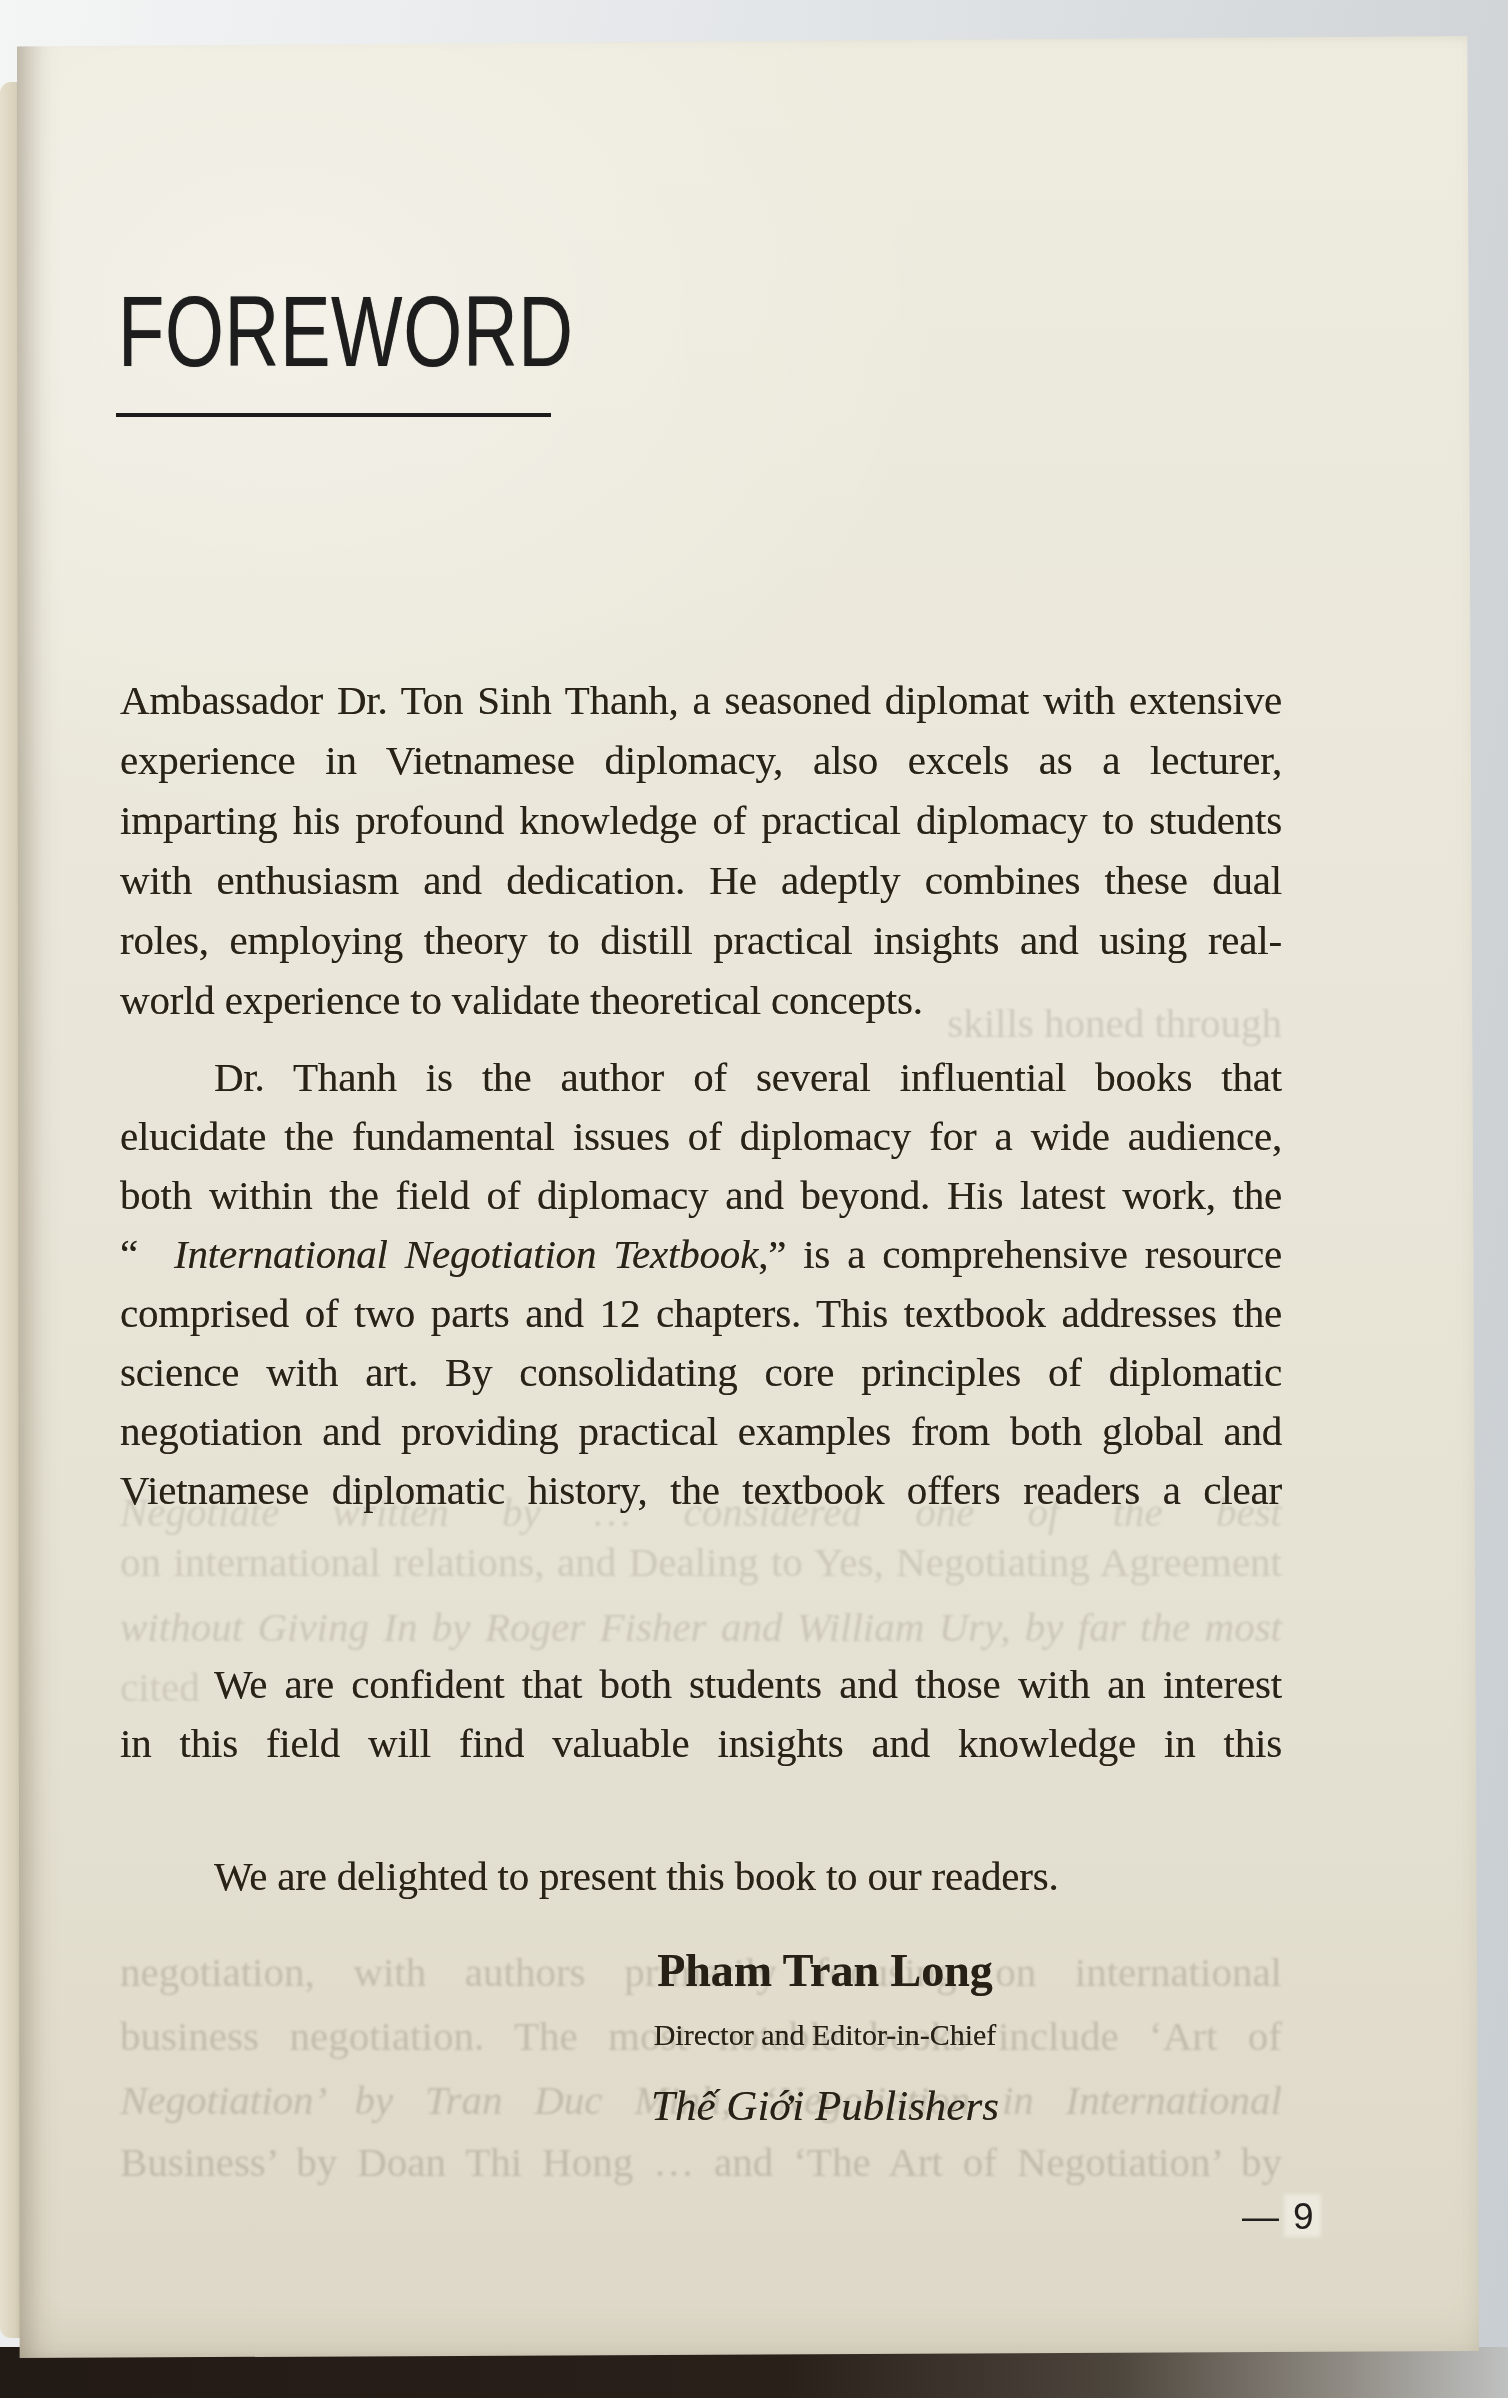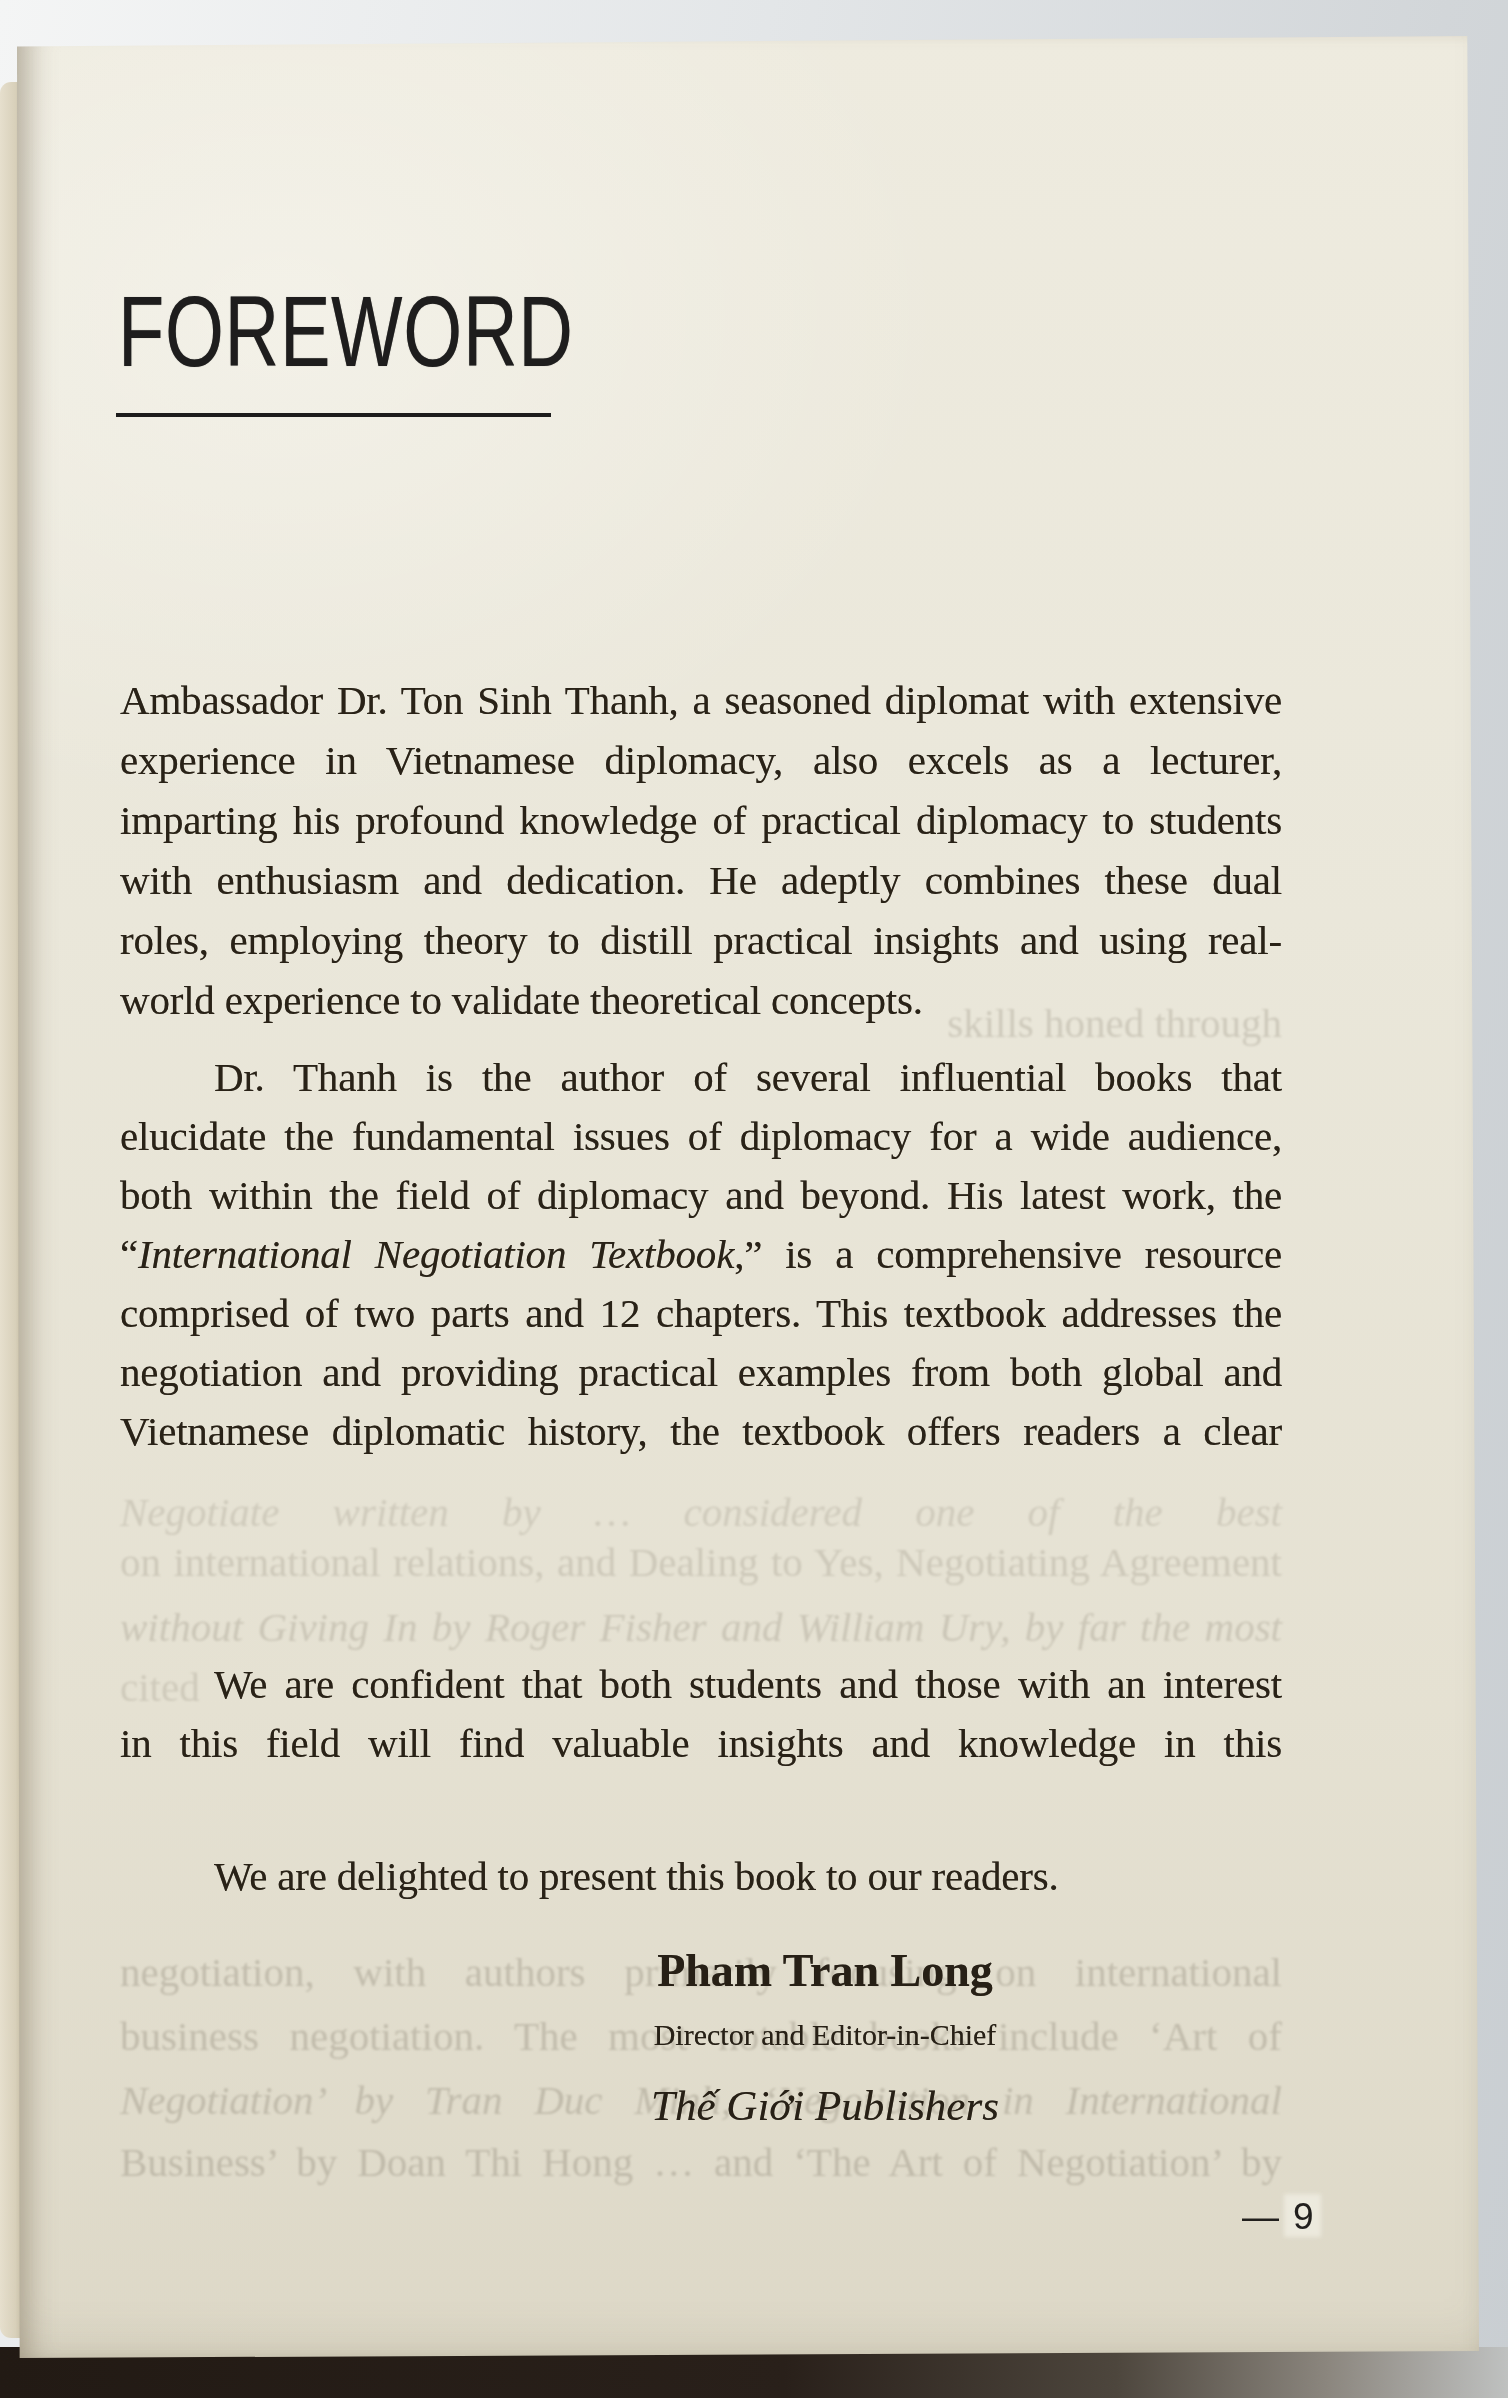--- a/index.html
+++ b/index.html
@@ -27,21 +27,21 @@
   .rule{position:absolute;left:99px;top:377px;width:435px;height:3.7px;background:#1d1c1c;}
   .p{position:absolute;left:103px;width:1162px;color:#292217;font-size:41px;
     letter-spacing:-0.2px;text-shadow:0 0 0.6px rgba(41,34,23,0.55);}
   .p1{top:634px;line-height:60px;}
   .p2{top:1004px;line-height:59px;}
   .p3{top:1611px;line-height:59px;}
   .p4{top:1803px;line-height:59px;}
   .ln{text-align:justify;text-align-last:justify;}
   .ln.last{text-align-last:left;}
   .ln.ind{padding-left:94px;margin-top:8px;}
-  .it{font-style:italic;}
+  .it{font-style:italic;margin-left:36px;}
   .sig{position:absolute;left:103px;top:1905px;width:1162px;padding-left:248px;box-sizing:border-box;
     text-align:center;color:#272016;text-shadow:0 0 0.6px rgba(39,32,22,0.55);}
   .sig-name{font-size:46px;line-height:60px;font-weight:700;margin-bottom:3.7px;}
   .sig-role{font-size:30px;line-height:60px;margin-bottom:11px;}
   .sig-pub{font-size:43px;line-height:60px;font-style:italic;}
   .pagenum{position:absolute;left:1225px;top:2160px;color:#211f1d;
     font-family:"Liberation Sans", sans-serif;font-size:37px;line-height:41px;letter-spacing:1.9px;}
   .pn-glare{position:absolute;left:1267px;top:2158px;width:37px;height:43px;
     background:rgba(252,252,247,0.45);filter:blur(1.9px);}
   .ghost{position:absolute;left:103px;width:1162px;color:#8f8878;font-size:41px;line-height:56px;
@@ -86,20 +86,21 @@
       <div class="ln">roles, employing theory to distill practical insights and using real-</div>
       <div class="ln last">world experience to validate theoretical concepts.</div>
     </div>
 
     <div class="p p2">
       <div class="ln ind">Dr. Thanh is the author of several influential books that</div>
       <div class="ln">elucidate the fundamental issues of diplomacy for a wide audience,</div>
       <div class="ln">both within the field of diplomacy and beyond. His latest work, the</div>
       <div class="ln"><span>“</span><span class="it">International Negotiation Textbook</span><span>,” is a comprehensive resource</span></div>
       <div class="ln">comprised of two parts and 12 chapters. This textbook addresses the</div>
+      <div class="ln">science with art. By consolidating core principles of diplomatic</div>
       <div class="ln">negotiation and providing practical examples from both global and</div>
       <div class="ln">Vietnamese diplomatic history, the textbook offers readers a clear</div>
     </div>
 
     <div class="p p3">
       <div class="ln ind">We are confident that both students and those with an interest</div>
       <div class="ln">in this field will find valuable insights and knowledge in this</div>
     </div>
 
     <div class="p p4">

